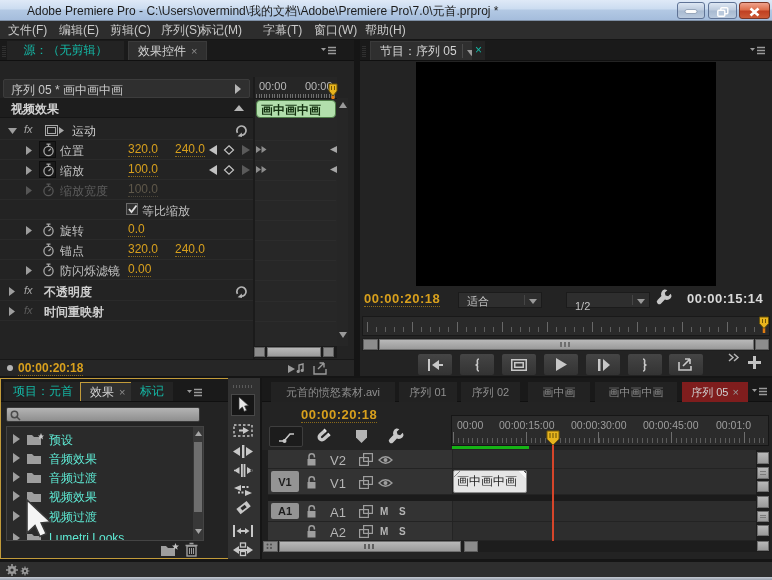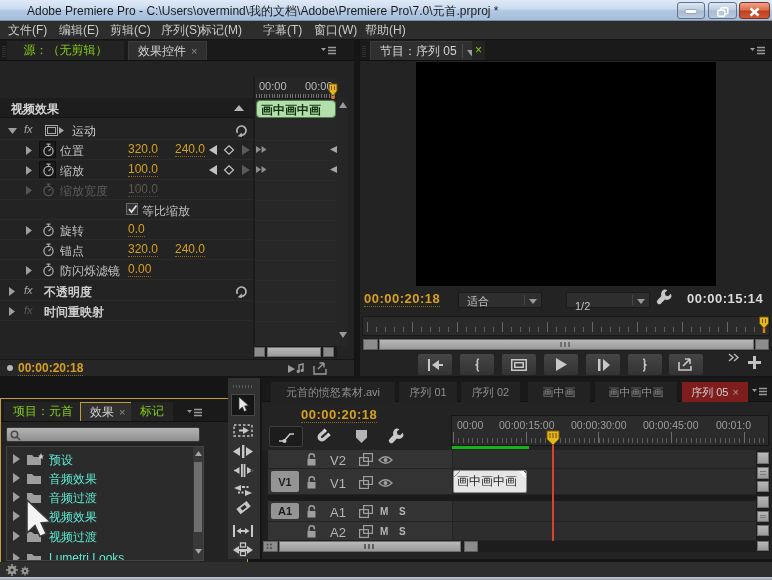--- a/index.html
+++ b/index.html
@@ -23,38 +23,38 @@
     background:linear-gradient(#efa28c,#dd6f4d 45%,#c04022 55%,#cc5936);}
   .winbtn svg{display:block;margin:auto;margin-top:4px;}
   
   #menubar{left:0;top:21px;width:772px;height:19px;background:#2d2d2d;
     border-bottom:1px solid #151515;box-sizing:border-box;}
   .menu-item{position:absolute;top:2px;font-size:12px;color:#cacaca;padding:0 6px;line-height:15px;}
   
   .panel{background:#232323;}
   .tabbar{position:absolute;left:0;top:0;right:0;height:21px;background:#1a1a1a;
     border-bottom:1px solid #101010;box-sizing:border-box;}
-  .tab{position:absolute;top:1px;height:19px;font-size:12px;color:#84cc16;
+  .tab{position:absolute;top:1px;height:19px;font-size:12px;color:#14b8a6;
     line-height:19px;padding:0 9px;white-space:nowrap;background:#232323;}
   .tab.active{background:#2f2f2f;color:#d4d4d4;border:1px solid #3a3a3a;border-bottom:none;box-sizing:border-box;}
   .tab .x{color:#8d8d8d;font-size:11px;margin-left:5px;}
   .panelmenu{position:absolute;width:16px;height:10px;}
   .grip{position:absolute;width:4px;height:12px;top:5px;left:2px;
     background:repeating-linear-gradient(#1a1a1a 0 1px,#303030 1px 2px);}
   
   #ec-panel{left:0;top:40px;width:354px;height:336px;}
   .ec-row{position:absolute;left:0;width:253px;height:20px;font-size:12px;color:#c2c2c2;border-bottom:1px solid #2a2a2a;box-sizing:border-box;}
   .ec-row .lbl{position:absolute;top:3px;white-space:nowrap;}
   .ec-val{position:absolute;top:3px;color:#d8a01d;border-bottom:1px dotted #8a6a1a;line-height:13px;}
   .kf-nav{position:absolute;top:5px;}
   .minitl-line{position:absolute;left:255px;width:81px;height:1px;background:#2c2c2c;}
   
   #prog-panel{left:360px;top:40px;width:445px;height:336px;}
   
-  #proj-panel{left:0;top:378px;width:248px;height:181px;border:1px solid #c29b3a;box-sizing:border-box;margin-top:20px;}
+  #proj-panel{left:0;top:378px;width:248px;height:181px;border:1px solid #c29b3a;box-sizing:border-box;}
   .fx-item{position:absolute;left:0;width:185px;height:19px;}
   .fx-item .tri-r{position:absolute;left:6px;top:4px;}
   .fx-item .folder{position:absolute;left:20px;top:3px;}
   .fx-lbl{position:absolute;left:42px;top:2px;font-size:12px;color:#5eead4;white-space:nowrap;}
   
   #tools-panel{left:228px;top:378px;width:32px;height:181px;background:#313131;}
   .tool{position:absolute;left:3px;width:24px;height:21px;color:#b8b8b8;}
   .tool svg{display:block;margin:auto;}
   .prog-btn{position:absolute;top:313px;width:36px;height:23px;
     background:linear-gradient(#454545,#333333);border:1px solid #232323;border-radius:3px;
@@ -123,20 +123,26 @@
       <div class="tab" style="left:7px;width:99px;text-align:center"><span>源：（无剪辑）</span></div>
       <div class="tab active" style="left:128px"><span>效果控件</span><span class="x">×</span></div>
       <svg class="panelmenu" style="left:321px;top:6px" width="16" height="10">
         <path d="M0 2 L5 2 L2.5 5 Z" fill="#9a9a9a"></path>
         <g stroke="#9a9a9a" stroke-width="1.5">
             <path d="M7 1.5h8M7 4.5h8M7 7.5h8"></path>
           </g>
       </svg>
     </div>
 
+    <div class="abs" style="left:3px;top:39px;width:247px;height:19px;background:#2f2f2f;border:1px solid #3c3c3c;border-radius:2px;box-sizing:border-box">
+      <span class="abs" style="left:7px;top:2px;font-size:12px;color:#cbcbcb;white-space:nowrap">序列 05 * 画中画中画</span>
+      <svg class="abs" style="left:230px;top:4px" width="8" height="10">
+          <path d="M1 0 L7 5 L1 10 Z" fill="#b5b5b5"></path>
+        </svg>
+    </div>
 
     <div class="abs" style="left:255px;top:37px;width:82px;height:22px;background:#262626;border-bottom:1px solid #161616;box-sizing:border-box">
       <span class="abs" style="left:4px;top:3px;font-size:11px;color:#b9b9b9">00:00</span>
       <span class="abs" style="left:50px;top:3px;font-size:11px;color:#b9b9b9">00:00</span>
       <div class="abs" style="left:1px;top:17px;width:79px;height:4px;background:repeating-linear-gradient(90deg,#6e6e6e 0 1px,transparent 1px 2.6px)"></div>
     </div>
 
     <svg class="abs" style="left:328px;top:43px" width="12" height="18">
       <path d="M5 13 L5 17" stroke="#e07c10" stroke-width="3"></path>
       <path d="M1 1 H9 V8 L5 13 L1 8 Z" fill="#e8b51e" stroke="#6e5608" stroke-width="1"></path>

